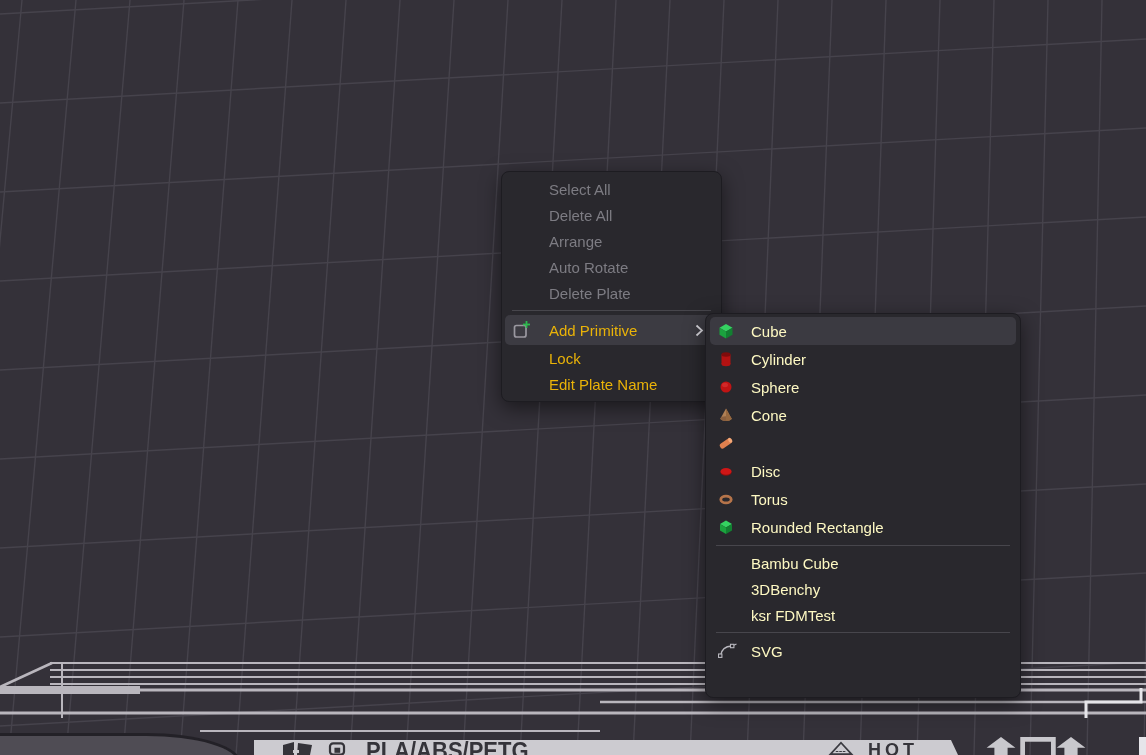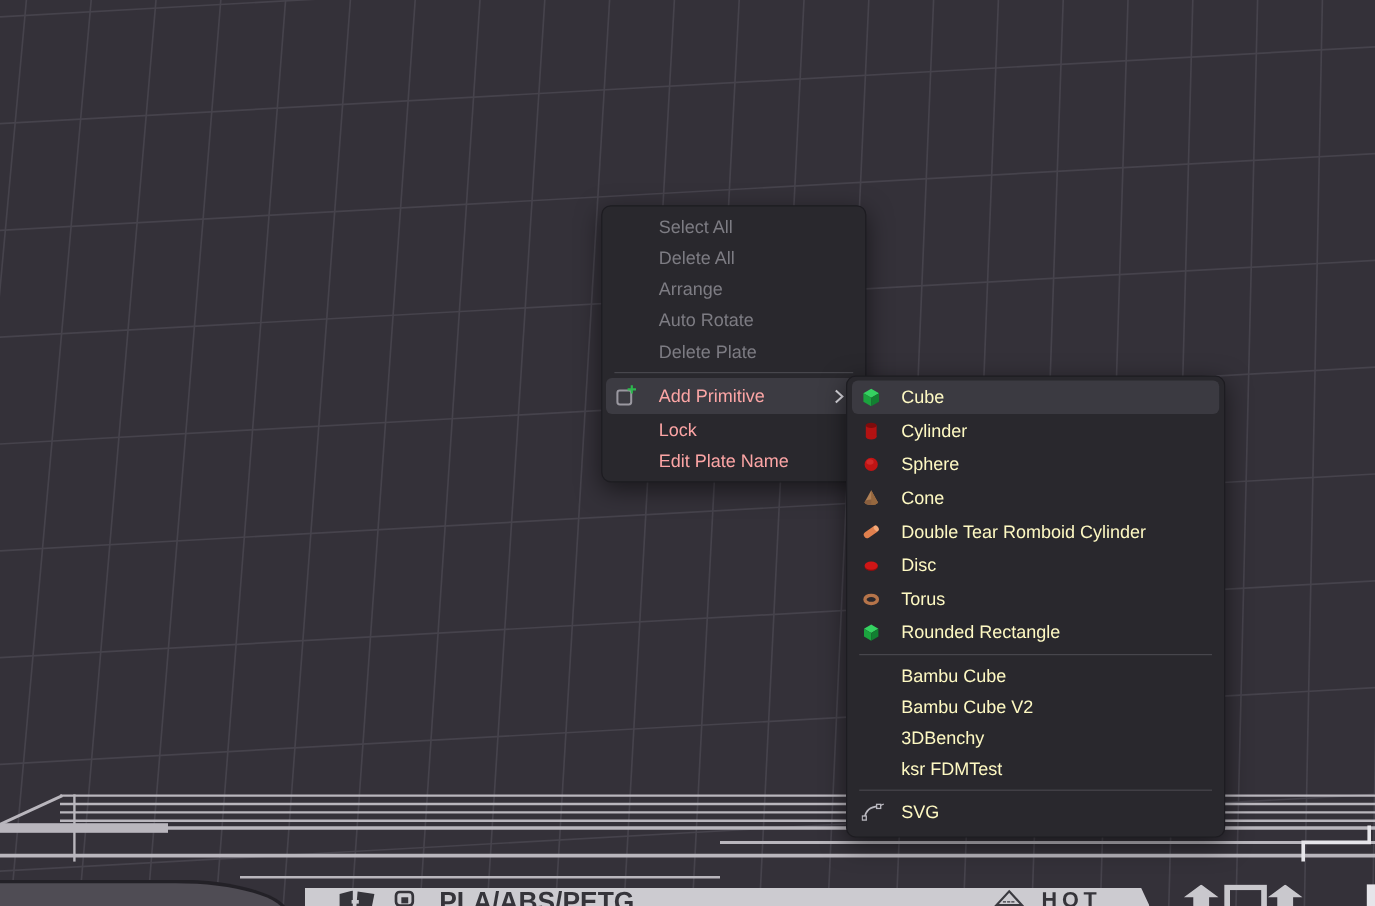--- a/index.html
+++ b/index.html
@@ -42,21 +42,21 @@
 
   
   .menu{
     position:absolute;background:#29282d;border:1px solid #1d1c21;border-radius:8px;
     box-shadow:0 6px 20px rgba(0,0,0,.5);z-index:10;box-sizing:border-box;
   }
   #main-menu{left:501px;top:171px;width:221px;height:231px;padding-top:4px;}
   #sub-menu{left:705px;top:313px;width:316px;height:385px;padding-top:3px;}
   .cm-item{
     position:relative;height:26px;display:flex;align-items:center;
-    font-size:15px;color:#fca5a5;padding-left:47px;cursor:default;
+    font-size:15px;color:#eab308;padding-left:47px;cursor:default;
   }
   .cm-item.disabled{color:#7d7c83;}
   .cm-item.hl{
     height:30px;margin:0 3px;padding-left:44px;border-radius:5px;background:#3c3b42;
   }
   .cm-icon{position:absolute;left:7px;top:5px;width:20px;height:20px;}
   .cm-chevron{position:absolute;right:14px;top:9px;width:9px;height:13px;}
   .sep{height:1px;background:#47464c;margin:4px 10px;}
   .sm-item{
     position:relative;height:28px;display:flex;align-items:center;
@@ -232,21 +232,20 @@
       </svg>
       <span>Cone</span>
     </div>
     <div class="sm-item">
       <svg class="sm-icon" viewBox="0 0 16 16">
         <g transform="rotate(-35 8 8)">
           <rect x="1" y="5.5" width="13" height="5.5" rx="2.5" fill="#e0804e"></rect>
           <ellipse cx="13" cy="8.2" rx="1.8" ry="2.7" fill="#f4a878"></ellipse>
         </g>
       </svg>
-      <span>Double Tear Romboid Cylinder</span>
     </div>
     <div class="sm-item">
       <svg class="sm-icon" viewBox="0 0 16 16">
         <ellipse cx="8" cy="9.4" rx="5.5" ry="3.4" fill="#8e0e0e"></ellipse>
         <ellipse cx="8" cy="8.4" rx="5.5" ry="3.4" fill="#cf1616"></ellipse>
       </svg>
       <span>Disc</span>
     </div>
     <div class="sm-item">
       <svg class="sm-icon" viewBox="0 0 16 16">
@@ -258,23 +257,20 @@
       <svg class="sm-icon" viewBox="0 0 16 16">
         <polygon points="8,1.5 14,5 8,8.5 2,5" fill="#35d261"></polygon>
         <polygon points="2,5 8,8.5 8,15 2,11.5" fill="#1ba33e"></polygon>
         <polygon points="14,5 8,8.5 8,15 14,11.5" fill="#128031"></polygon>
       </svg>
       <span>Rounded Rectangle</span>
     </div>
     <div class="sep"></div>
     <div class="sm-item short">
       <span>Bambu Cube</span>
-    </div>
-    <div class="sm-item short">
-      <span>Bambu Cube V2</span>
     </div>
     <div class="sm-item short">
       <span>3DBenchy</span>
     </div>
     <div class="sm-item short">
       <span>ksr FDMTest</span>
     </div>
     <div class="sep"></div>
     <div class="sm-item">
       <svg class="sm-icon" viewBox="0 0 20 16" style="width:20px;">

